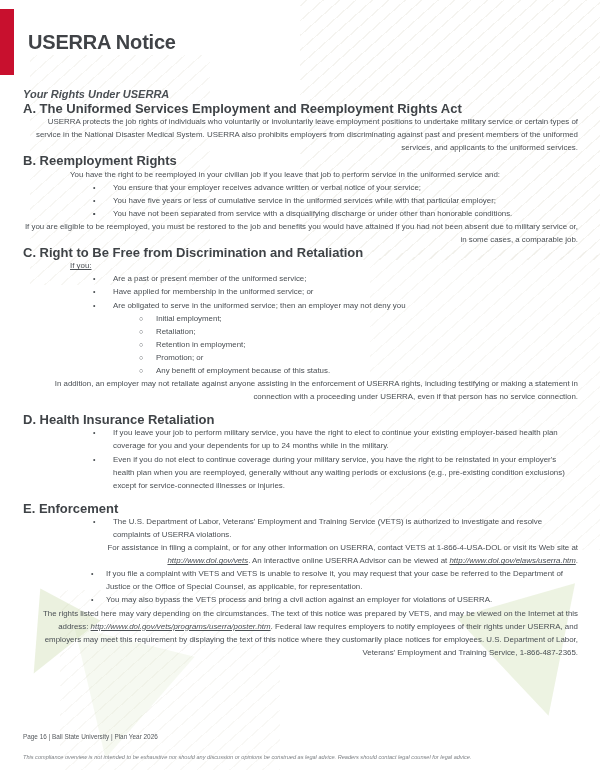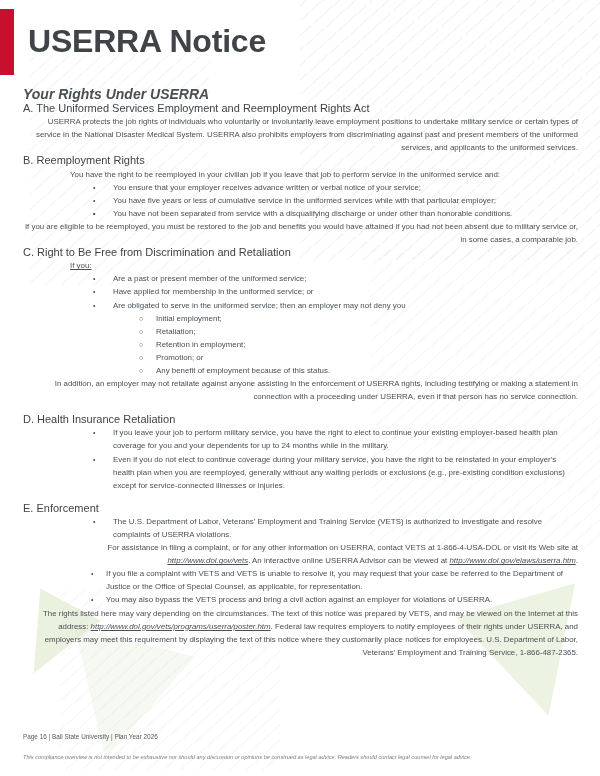--- a/index.html
+++ b/index.html
@@ -121,45 +121,45 @@
   }
   .accent-bar {
     width: 14px;
     height: 66px;
     background: #C8102E;
     flex: 0 0 auto;
   }
   .doc-title {
     margin: 0;
     padding-left: 14px;
-    font-size: 32px;
+    font-size: 20px;
     line-height: 1.05;
     font-weight: bold;
     color: #404347;
     letter-spacing: -0.2px;
   }
 
   
   .content {
     position: relative;
     z-index: 2;
     padding: 10px 22px 0 23px;
     font-size: 7.9px;
     line-height: 13.1px;
   }
   .sec-subtitle {
     font-style: italic;
     font-weight: bold;
-    font-size: 14px;
+    font-size: 11px;
     margin: 0 0 1px 0;
     color: #4a4f54;
   }
   .sec-head {
-    font-weight: normal;
-    font-size: 11px;
+    font-weight: bold;
+    font-size: 13px;
     margin: 0;
     color: #3f4347;
   }
   .para {
     margin: 0;
     text-align: right;
   }
   .para-gap { margin-top: 10px; }
   .indent-lead {
     margin: 0;

